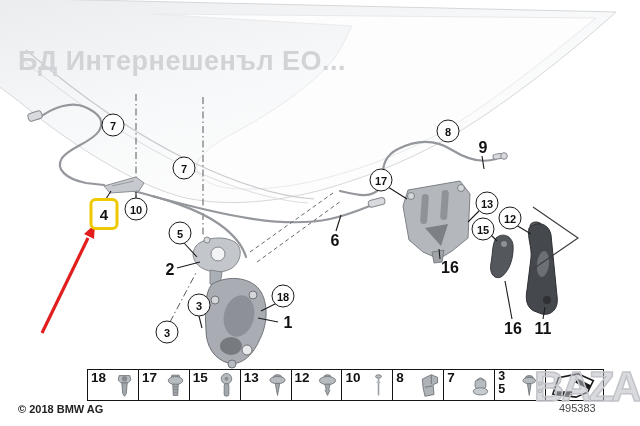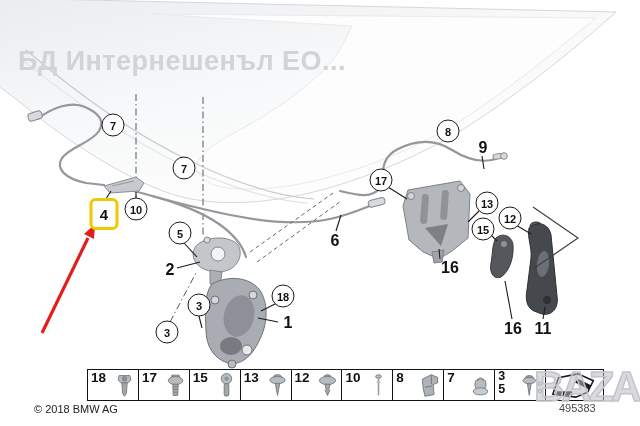--- a/index.html
+++ b/index.html
@@ -4,21 +4,21 @@
 <style>
   html,body{margin:0;padding:0;background:#fff;}
   #stage{position:relative;width:640px;height:426px;overflow:hidden;background:#ffffff;
          font-family:"Liberation Sans", sans-serif;}
   #diagram-svg{position:absolute;left:0;top:0;z-index:1;}
   #watermark-top{position:absolute;left:18px;top:14px;z-index:4;font-size:27px;font-weight:bold;
          color:#d2d3d6;letter-spacing:.5px;white-space:nowrap;pointer-events:none;margin-top:32px;}
   #watermark-br{position:absolute;left:534px;top:366px;z-index:6;font-size:42px;font-weight:bold;
          color:rgba(186,188,194,.55);-webkit-text-stroke:1.5px #c3c4c9;letter-spacing:-3px;
          pointer-events:none;line-height:1;}
-  #copyright{position:absolute;left:34px;top:403px;z-index:5;font-size:11px;font-weight:400;color:#222;}
+  #copyright{position:absolute;left:18px;top:403px;z-index:5;font-size:11px;font-weight:700;color:#222;}
   #diagram-number{position:absolute;left:559px;top:402px;z-index:5;font-size:11px;color:#4a4a4e;}
   
   .callout{position:absolute;transform:translate(-50%,-50%);z-index:5;color:#111;
            display:flex;align-items:center;justify-content:center;}
   .callout.circle{width:23px;height:23px;border:1.6px solid #1a1a1a;border-radius:50%;
            background:#fff;font-size:11px;font-weight:bold;box-sizing:border-box;}
   .callout.plain{font-size:16px;font-weight:bold;}
   .callout.highlight{width:23px;height:26px;border:3px solid #eec800;border-radius:6px;
            background:#fff;font-size:15px;font-weight:bold;box-sizing:content-box;}
   

